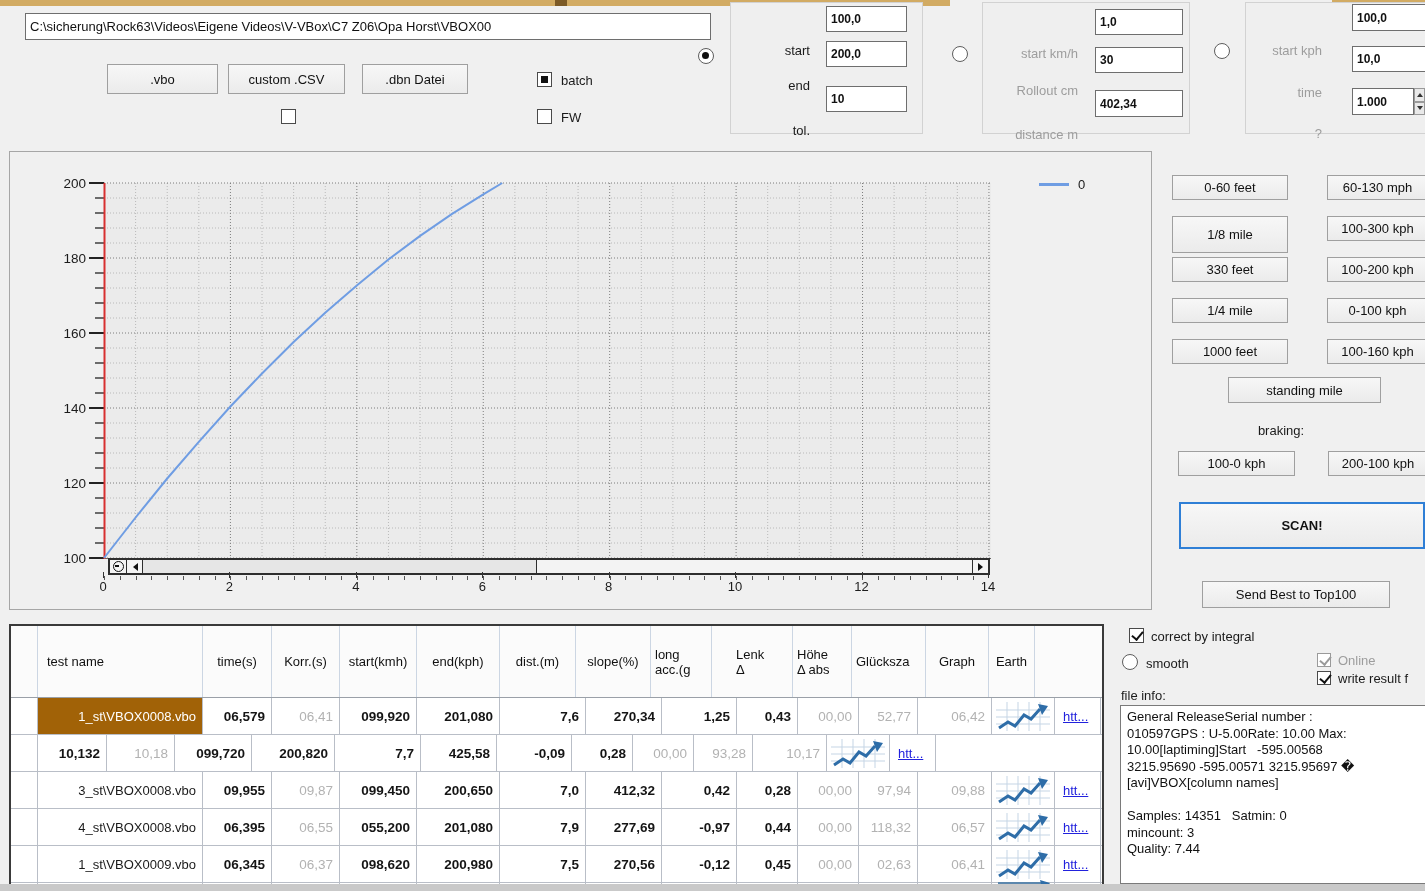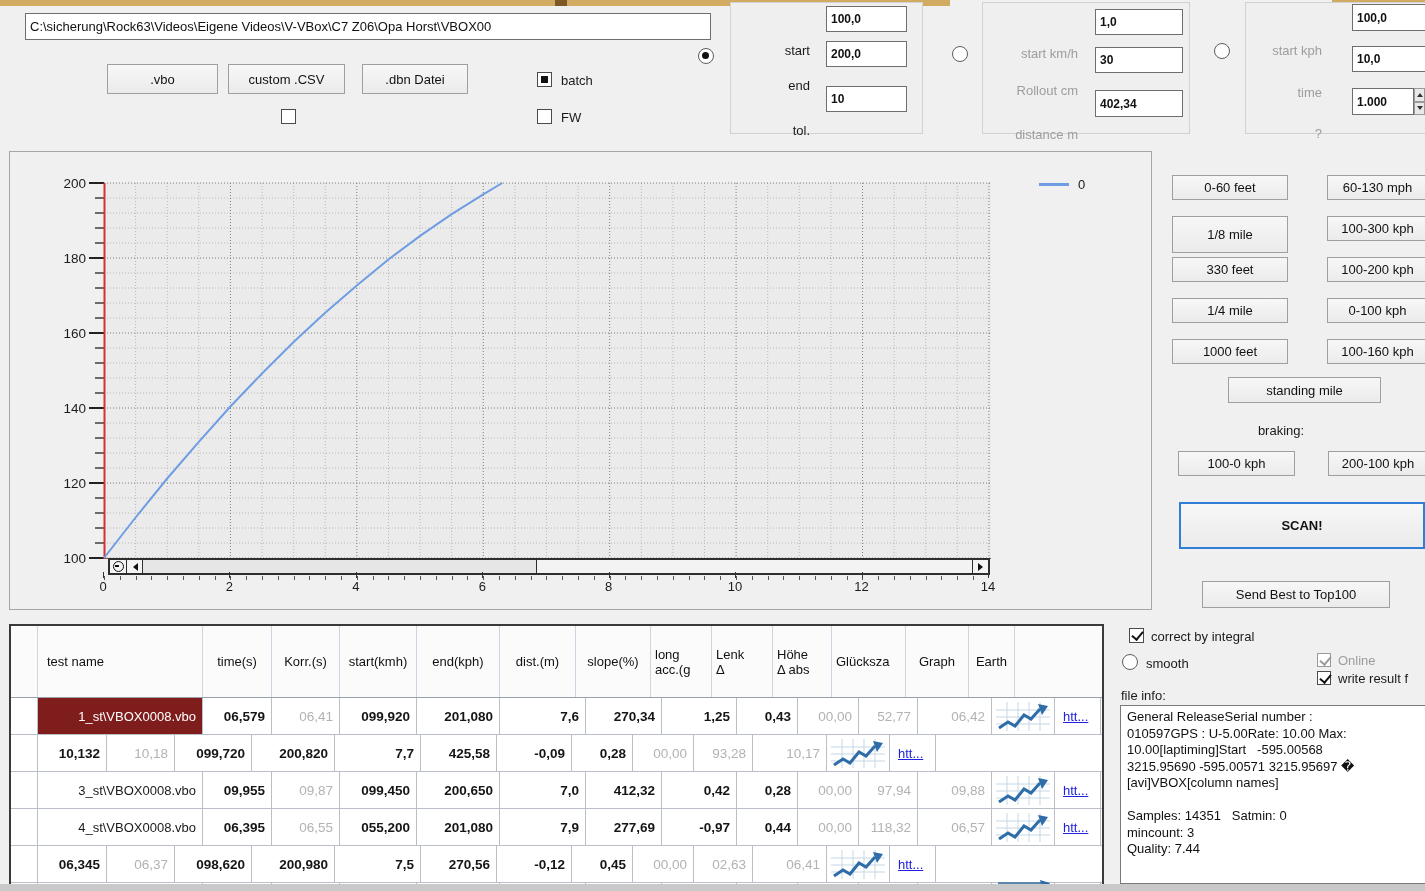--- a/index.html
+++ b/index.html
@@ -59,21 +59,21 @@
             border:2px solid #3a3a3a;border-bottom:none;box-sizing:border-box;z-index:1;}
   .thead{display:flex;height:72px;background:#fbfbfb;border-bottom:1px solid #9aa0a8;box-sizing:border-box;}
   .thcell{display:flex;align-items:center;border-right:1px solid #ccd6e3;box-sizing:border-box;
           white-space:pre-line;line-height:15px;padding:0 4px;font-size:13px;color:#111;}
   .trow{display:flex;height:37px;border-bottom:1px solid #b9bec7;box-sizing:border-box;overflow:visible;}
   .tcell{display:flex;align-items:center;border-right:1px solid #b9bec7;box-sizing:border-box;
          padding:0 6px;font-size:13.5px;overflow:hidden;}
   .tcell.num{justify-content:flex-end;}
   .tcell.bold{font-weight:700;color:#151515;}
   .tcell.gray{color:#b2b2b2;}
-  .tcell.sel{background:#7f1d1d;color:#fff;}
+  .tcell.sel{background:#a16207;color:#fff;}
   .tcell.name{font-size:13px;justify-content:flex-end;}
   .earthlink{color:#2222dd;text-decoration:underline;font-size:13px;}
   
   .infobox{position:absolute;background:#fff;border:1px solid #7a7a7a;box-sizing:border-box;
            font-size:13px;line-height:16.5px;padding:3px 6px;white-space:pre-wrap;color:#111;}
   .bottomstrip{position:absolute;left:0;top:884px;width:1425px;height:7px;background:#c9c9c9;z-index:9;}
 </style>
 </head>
 <body>
 
@@ -310,21 +310,21 @@
         <div class="thcell" style="width: 27px; justify-content: center;"></div>
         <div class="thcell" style="width: 165px; justify-content: flex-start; padding-left: 9px;">test name</div>
         <div class="thcell" style="width: 69px; justify-content: center;">time(s)</div>
         <div class="thcell" style="width: 68px; justify-content: center;">Korr.(s)</div>
         <div class="thcell" style="width: 77px; justify-content: center;">start(kmh)</div>
         <div class="thcell" style="width: 83px; justify-content: center;">end(kph)</div>
         <div class="thcell" style="width: 76px; justify-content: center;">dist.(m)</div>
         <div class="thcell" style="width: 75px; justify-content: center;">slope(%)</div>
         <div class="thcell" style="width: 61px; justify-content: flex-start;">long
 acc.(g</div>
-        <div class="thcell" style="width: 61px; justify-content: flex-start;">Lenk
+        <div class="thcell" style="width: 61px; justify-content: flex-start; margin-left: 20px;">Lenk
 Δ</div>
         <div class="thcell" style="width: 59px; justify-content: flex-start;">Höhe
 Δ abs</div>
         <div class="thcell" style="width: 74px; justify-content: flex-start;">Glücksza</div>
         <div class="thcell" style="width: 63px; justify-content: center;">Graph</div>
         <div class="thcell" style="width: 46px; justify-content: center;">Earth</div>
       </div>
       <div class="trow">
         <div class="tcell " style="width: 27px;"></div>
         <div class="tcell name sel" style="width: 165px;">1_st\VBOX0008.vbo</div>
@@ -451,20 +451,21 @@
             <polyline points="3,26 12,20 19,24 28,13 35,17 44,7" fill="none" stroke="#2e6da8" stroke-width="3"></polyline>
             <polygon points="42,2 52,4 46,13" fill="#2e6da8"></polygon>
           </svg>
         </div>
         <div class="tcell " style="width: 46px; padding-left: 8px;">
           <span class="earthlink">htt...</span>
         </div>
       </div>
       <div class="trow">
         <div class="tcell " style="width: 27px;"></div>
+        <div class="tcell name" style="width: 165px;">1_st\VBOX0009.vbo</div>
         <div class="tcell num bold" style="width: 69px;">06,345</div>
         <div class="tcell num gray" style="width: 68px;">06,37</div>
         <div class="tcell num bold" style="width: 77px;">098,620</div>
         <div class="tcell num bold" style="width: 83px;">200,980</div>
         <div class="tcell num bold" style="width: 86px;">7,5</div>
         <div class="tcell num bold" style="width: 76px;">270,56</div>
         <div class="tcell num bold" style="width: 75px;">-0,12</div>
         <div class="tcell num bold" style="width: 61px;">0,45</div>
         <div class="tcell num gray" style="width: 61px;">00,00</div>
         <div class="tcell num gray" style="width: 59px;">02,63</div>

